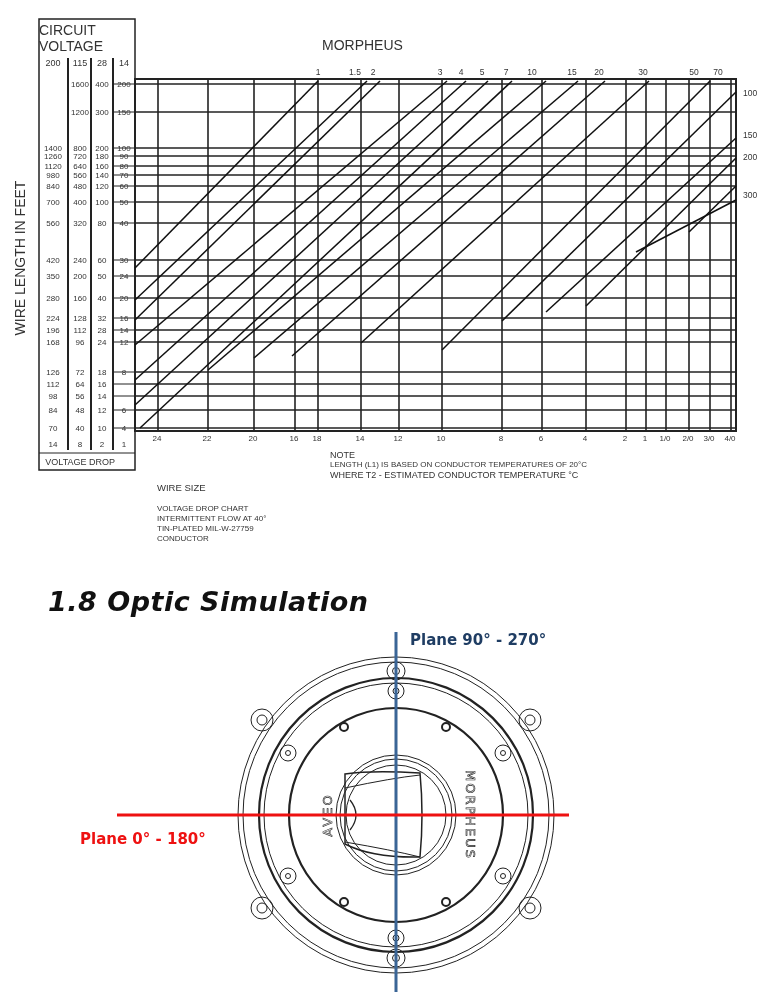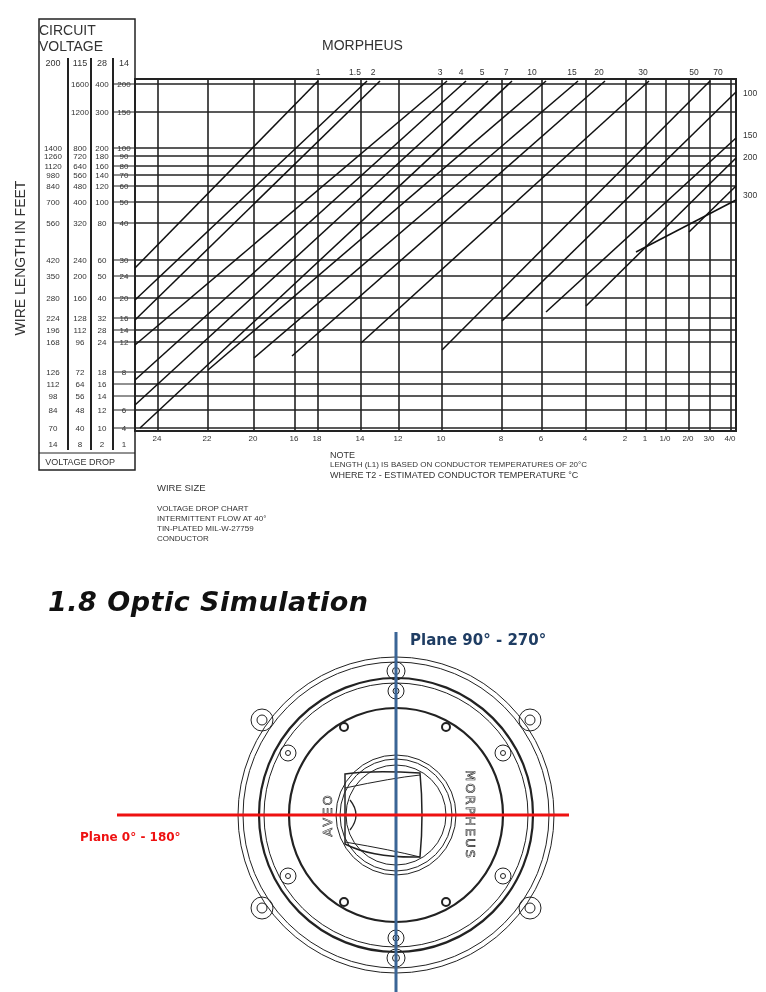--- a/index.html
+++ b/index.html
@@ -2,21 +2,21 @@
 <html><head>
 <meta charset="utf-8">
 <style>
   html,body{margin:0;padding:0;background:#ffffff;}
   body{width:766px;height:992px;position:relative;overflow:hidden;font-family:"Liberation Sans",sans-serif;color:#222;}
   .abs{position:absolute;}
   #chart{position:absolute;left:0;top:0;width:766px;height:560px;}
   .sec-title{position:absolute;left:48px;top:586px;font-family:"DejaVu Sans",sans-serif;font-weight:bold;font-style:italic;font-size:27px;color:#111;letter-spacing:0.5px;}
   #optic{position:absolute;left:0;top:620px;width:766px;height:372px;}
   .plane-blue{position:absolute;left:410px;top:631px;font-family:"DejaVu Sans",sans-serif;font-weight:bold;font-size:15px;color:#1f3d63;text-align:right;}
-  .plane-red{position:absolute;left:80px;top:830px;font-family:"DejaVu Sans",sans-serif;font-weight:bold;font-size:12px;color:#ee1111;text-align:right;}
+  .plane-red{position:absolute;left:80px;top:830px;font-family:"DejaVu Sans",sans-serif;font-weight:bold;font-size:15px;color:#ee1111;text-align:right;}
   .note{position:absolute;left:330px;top:450px;font-size:8px;line-height:10px;color:#333;}
   .note .hd{font-size:9px;}
   .wiresize{position:absolute;left:157px;top:482px;font-size:9.5px;color:#333;}
   .caption{position:absolute;left:157px;top:504px;font-size:8px;line-height:10px;color:#333;}
 </style>
 </head>
 <body>
 
 <svg id="chart" viewBox="0 0 766 560" xmlns="http://www.w3.org/2000/svg">
 

